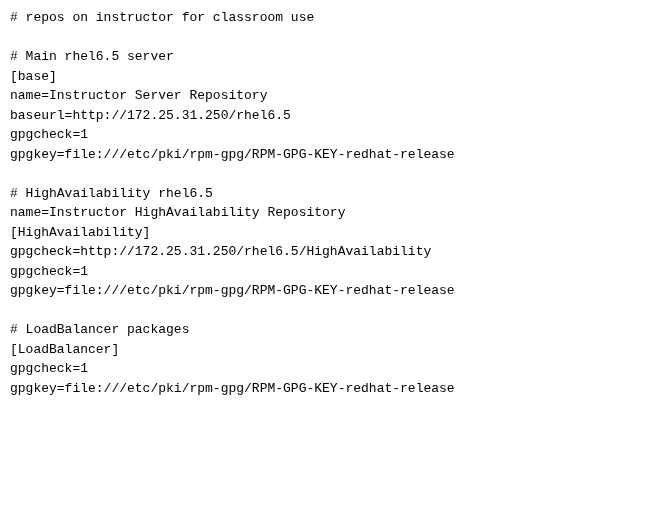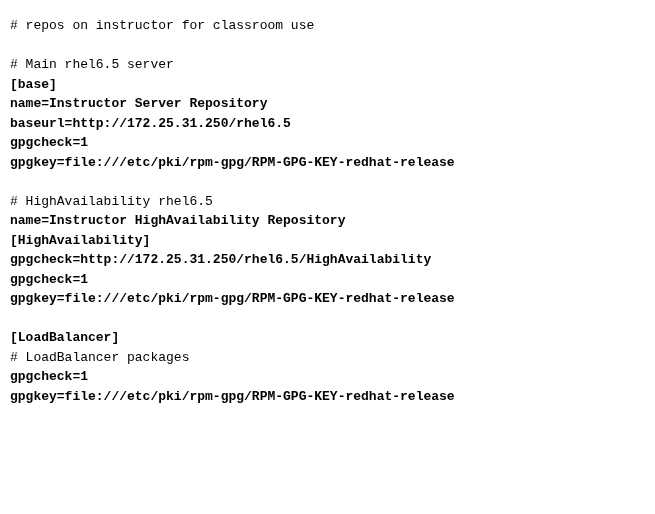--- a/index.html
+++ b/index.html
@@ -14,38 +14,38 @@
       background-color: #ffffff;
       font-family: 'Courier New', Courier, monospace;
       font-size: 13px;
       overflow: hidden;
     }
 
     .code-container {
       width: 655px;
       height: 514px;
       background-color: #ffffff;
-      padding: 16px 10px;
+      padding: 8px 10px;
       line-height: 1.5;
       overflow: hidden;
     }
 
     .code-line {
       white-space: pre;
       color: #000000;
       display: block;
       min-height: 1.5em;
     }
 
     .code-line.empty {
       min-height: 1.5em;
     }
 
     .bold {
-      font-weight: bold;
+      font-weight: normal;
     }
   </style>
 </head>
 <body>
 
 <div class="code-container" id="code-container">
 <span class="code-line"># repos on instructor for classroom use</span>
     <span class="code-line empty">&nbsp;</span>
     <span class="code-line"># Main rhel6.5 server</span>
     <span class="code-line"><b class="bold">[base]</b></span>
@@ -54,17 +54,17 @@
     <span class="code-line"><b class="bold">gpgcheck=1</b></span>
     <span class="code-line"><b class="bold">gpgkey=file:///etc/pki/rpm-gpg/RPM-GPG-KEY-redhat-release</b></span>
     <span class="code-line empty">&nbsp;</span>
     <span class="code-line"># HighAvailability rhel6.5</span>
     <span class="code-line"><b class="bold">name=Instructor HighAvailability Repository</b></span>
     <span class="code-line"><b class="bold">[HighAvailability]</b></span>
     <span class="code-line"><b class="bold">gpgcheck=http://172.25.31.250/rhel6.5/HighAvailability</b></span>
     <span class="code-line"><b class="bold">gpgcheck=1</b></span>
     <span class="code-line"><b class="bold">gpgkey=file:///etc/pki/rpm-gpg/RPM-GPG-KEY-redhat-release</b></span>
     <span class="code-line empty">&nbsp;</span>
+    <span class="code-line"># LoadBalancer packages</span>
     <span class="code-line"><b class="bold">[LoadBalancer]</b></span>
-    <span class="code-line"># LoadBalancer packages</span>
     <span class="code-line"><b class="bold">gpgcheck=1</b></span>
     <span class="code-line"><b class="bold">gpgkey=file:///etc/pki/rpm-gpg/RPM-GPG-KEY-redhat-release</b></span>
   </div>
 
 </body></html>

